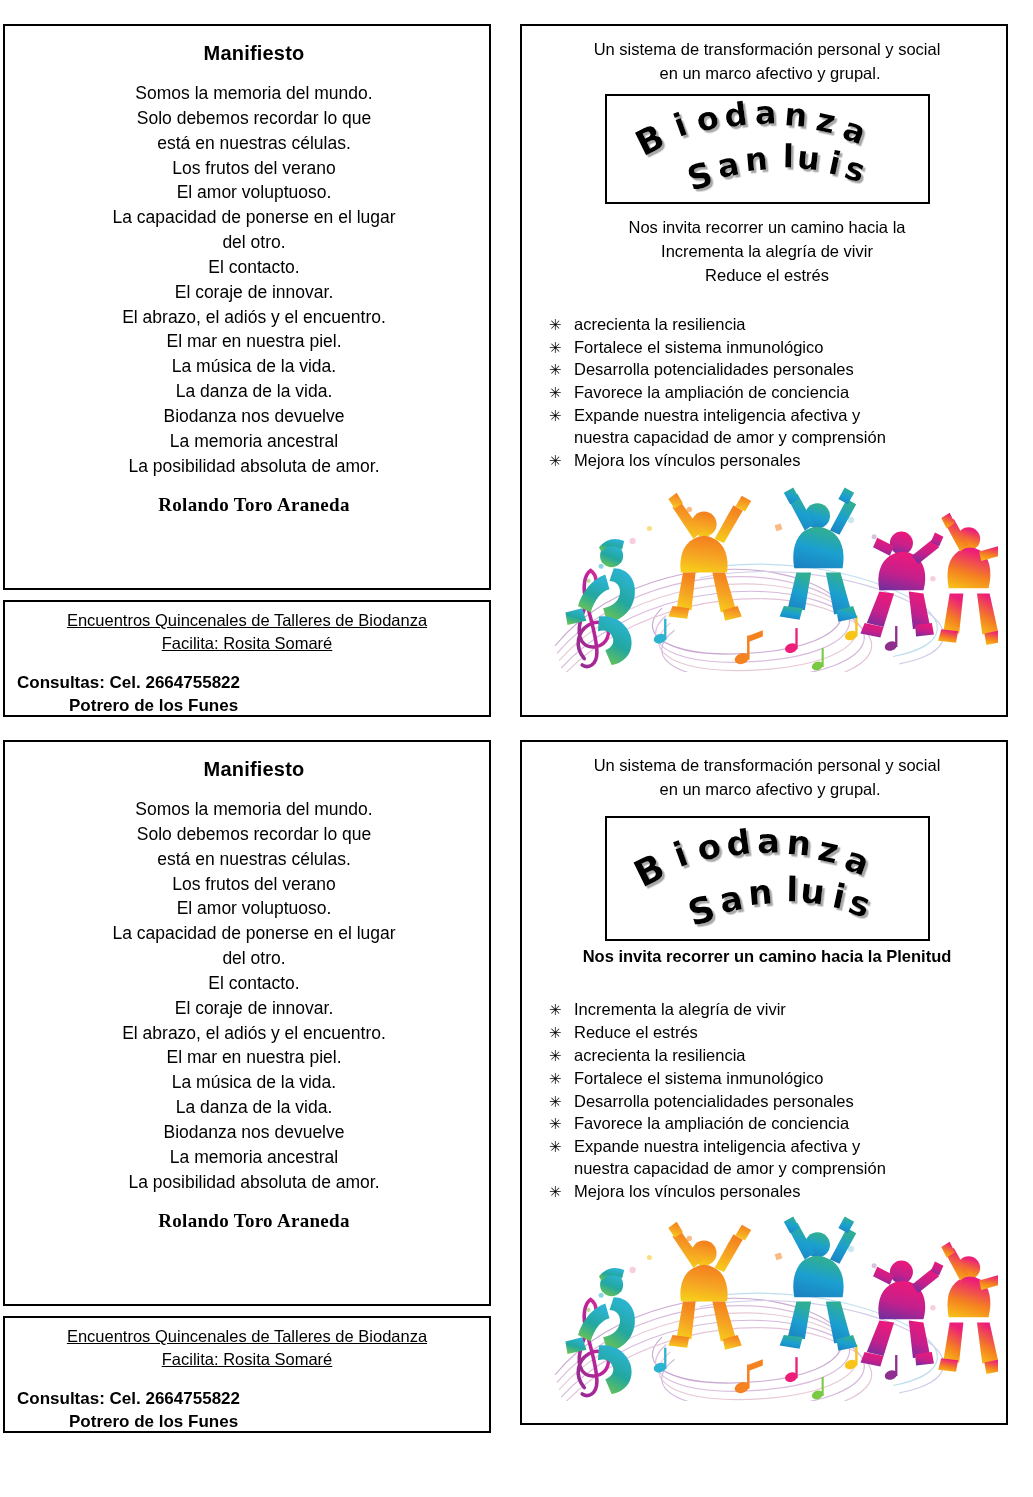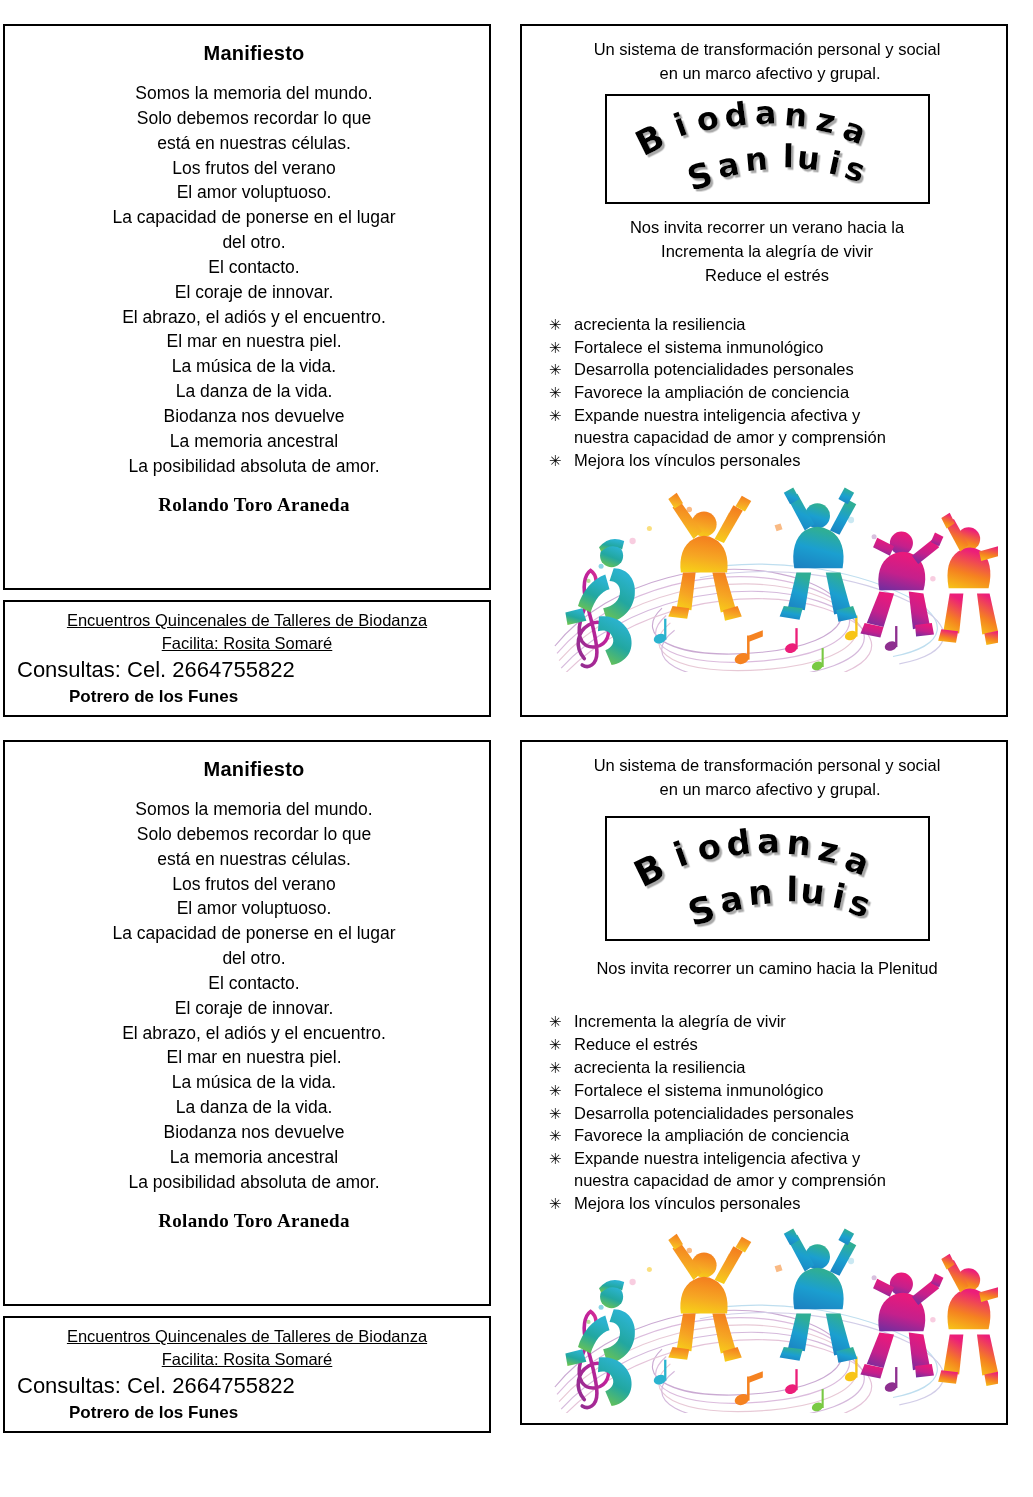--- a/index.html
+++ b/index.html
@@ -50,22 +50,23 @@
   }
 
   .contact-box {
     padding: 7px 12px 8px 12px;
     font-size: 16.5px;
     line-height: 1.38;
   }
   .contact-center { text-align: center; text-decoration: underline; }
   .contact-left {
     text-align: left;
-    font-weight: normal;
-    font-size: 22px;
+    font-weight: bold;
+    font-size: 17px;
+    margin-top: 16px;
   }
   .contact-indent {
     text-align: left;
     font-weight: bold;
     font-size: 17px;
     padding-left: 52px;
   }
 
   
   .right-box {
@@ -195,21 +196,21 @@
         <text font-size="33" text-anchor="middle" transform="translate(152,77) rotate(-5)">n</text>
         <text font-size="33" text-anchor="middle" transform="translate(184,74) rotate(1)">l</text>
         <text font-size="33" text-anchor="middle" transform="translate(204,76) rotate(6)">u</text>
         <text font-size="33" text-anchor="middle" transform="translate(230,81) rotate(12)">i</text>
         <text font-size="33" text-anchor="middle" transform="translate(250,87) rotate(18)">s</text>
       </g>
     </svg>
   </div>
 
   <div class="invite">
-    <div>Nos invita recorrer un verano hacia la</div>
+    <div>Nos invita recorrer un camino hacia la</div>
     <div>Incrementa la alegría de vivir</div>
     <div>Reduce el estrés</div>
   </div>
 
   <ul class="benefits" style="margin-top:26px;">
     <li>
       <span class="bullet">✳</span>
       <span class="btext">acrecienta la resiliencia</span>
     </li>
     <li>
@@ -447,21 +448,21 @@
         <text font-size="35" text-anchor="middle" transform="translate(127,96) rotate(-11)">a</text>
         <text font-size="35" text-anchor="middle" transform="translate(156,89) rotate(-5)">n</text>
         <text font-size="35" text-anchor="middle" transform="translate(188,86) rotate(1)">l</text>
         <text font-size="35" text-anchor="middle" transform="translate(208,88) rotate(6)">u</text>
         <text font-size="35" text-anchor="middle" transform="translate(234,93) rotate(12)">i</text>
         <text font-size="35" text-anchor="middle" transform="translate(254,100) rotate(18)">s</text>
       </g>
     </svg>
   </div>
 
-  <div class="invite" style="margin-top:16px;">
+  <div class="invite" style="margin-top:4px;font-weight:bold;">
     <div>Nos invita recorrer un camino hacia la Plenitud</div>
   </div>
 
   <ul class="benefits" style="margin-top:30px;">
     <li>
       <span class="bullet">✳</span>
       <span class="btext">Incrementa la alegría de vivir</span>
     </li>
     <li>
       <span class="bullet">✳</span>

